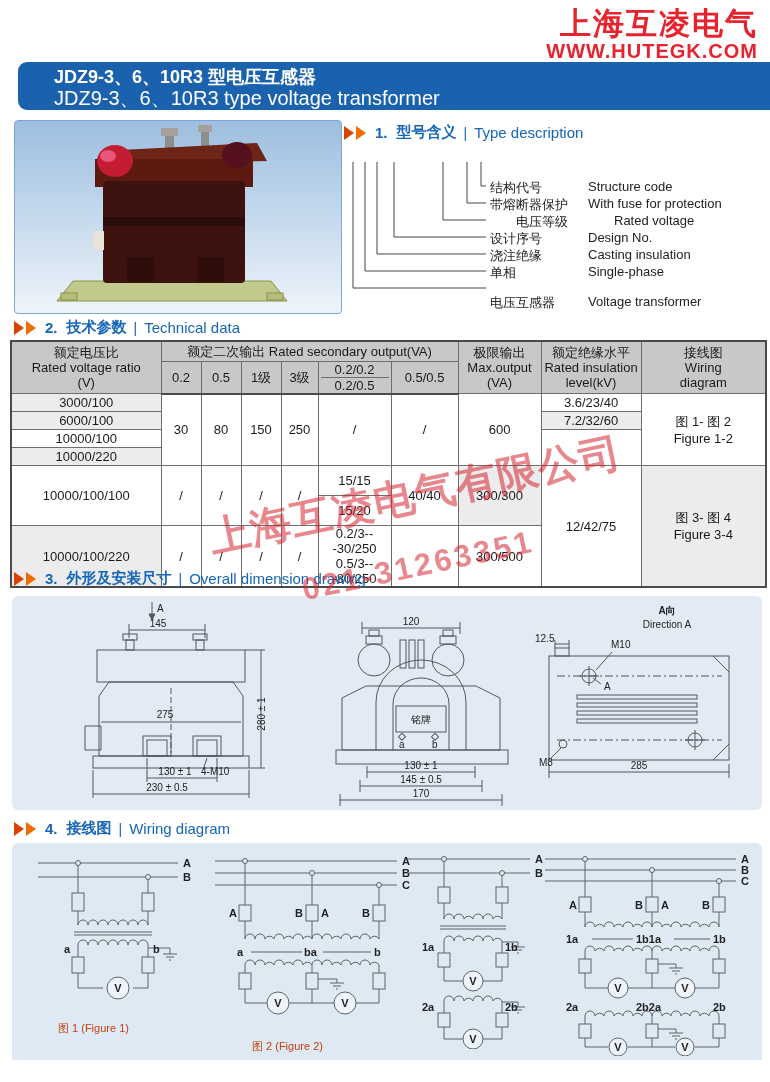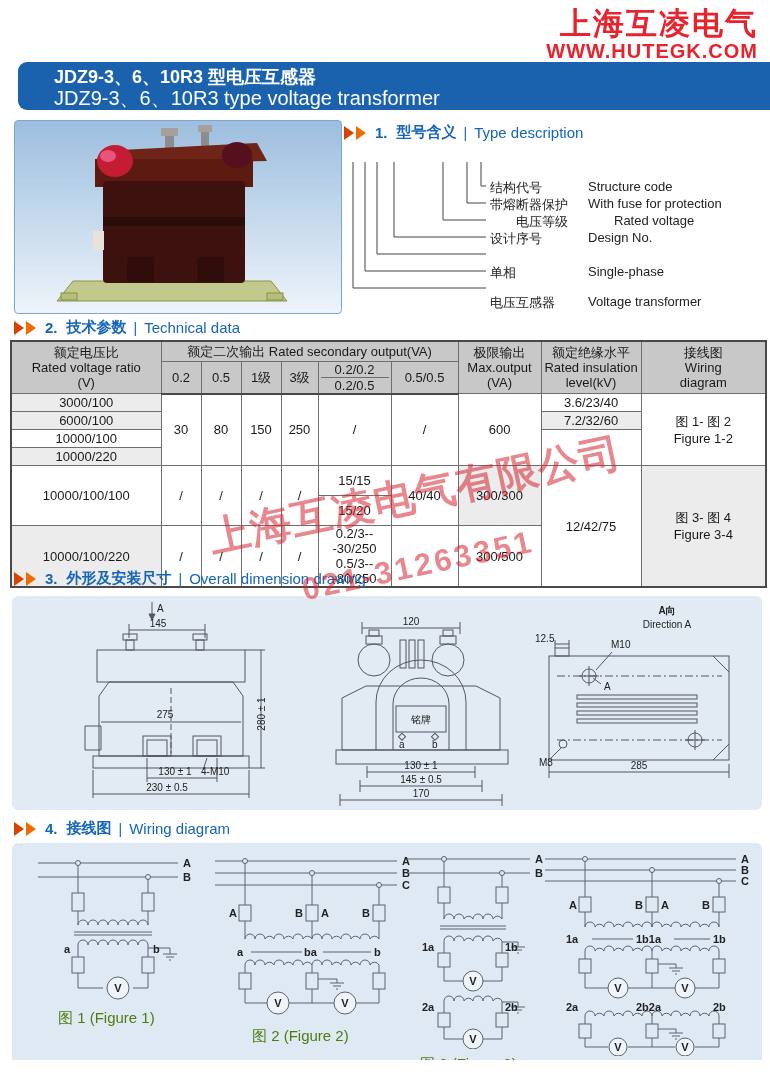--- a/index.html
+++ b/index.html
@@ -50,21 +50,21 @@
   .wir2 div,.wir1 div{line-height:17px}
   
   .wm{position:absolute;color:rgba(214,36,48,0.55);font-weight:bold;white-space:nowrap;z-index:5}
   .wm1{left:205px;top:468px;font-size:41px;transform:rotate(-12deg);letter-spacing:1px}
   .wm2{left:300px;top:548px;font-size:31px;transform:rotate(-12deg);letter-spacing:3px}
   
   .panel{position:absolute;left:12px;background:var(--panel);border-radius:6px}
   #dimPanel{top:596px;width:750px;height:214px}
   #wirePanel{top:843px;width:750px;height:235px;background:#dfe9f4}
   .fig{position:absolute}
-  .cap{font-size:15px;color:#4d7c0f;margin-top:2px}
+  .cap{font-size:11px;color:#c2410c;margin-top:14px}
   svg text{font-family:"Liberation Sans",sans-serif}
   .dt{font-size:10px;fill:#222}
   .bt{font-size:11px;fill:#222;font-weight:bold}
 </style>
 </head>
 <body>
 
 <div class="page">
 
   <div class="logo">
@@ -127,20 +127,24 @@
       <span class="zh">带熔断器保护</span>
       <span class="en">With fuse for protection</span>
     </div>
   <div class="tc-row" style="left:516px;top:213px">
       <span class="zh">电压等级</span>
       <span class="en">Rated voltage</span>
     </div>
   <div class="tc-row" style="left:490px;top:230px">
       <span class="zh">设计序号</span>
       <span class="en">Design No.</span>
+    </div>
+  <div class="tc-row" style="left:490px;top:247px">
+      <span class="zh">浇注绝缘</span>
+      <span class="en">Casting insulation</span>
     </div>
   <div class="tc-row" style="left:490px;top:264px">
       <span class="zh">单相</span>
       <span class="en">Single-phase</span>
     </div>
   <div class="tc-row" style="left:490px;top:294px">
       <span class="zh">电压互感器</span>
       <span class="en">Voltage transformer</span>
     </div>
 

